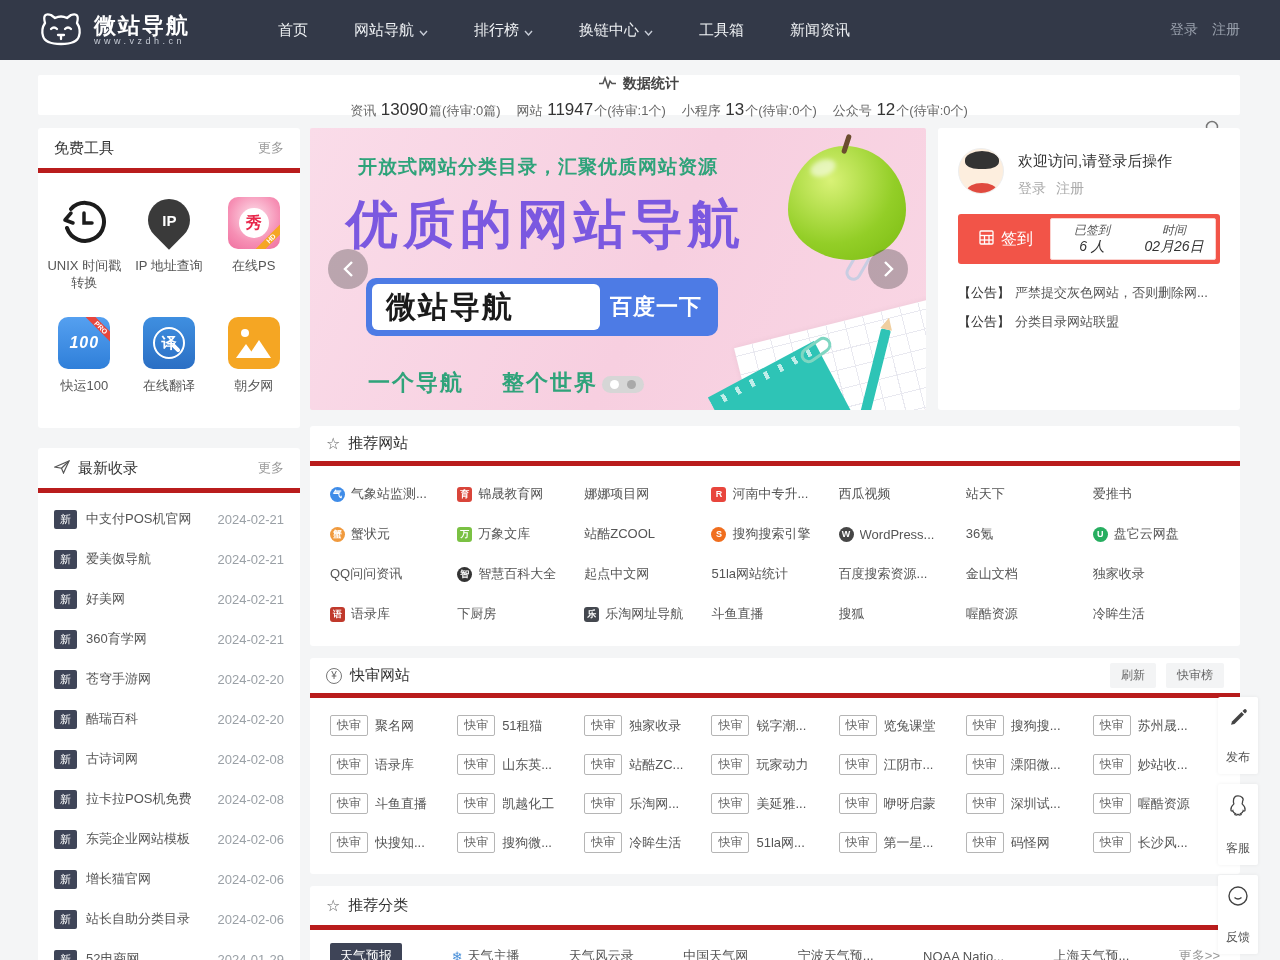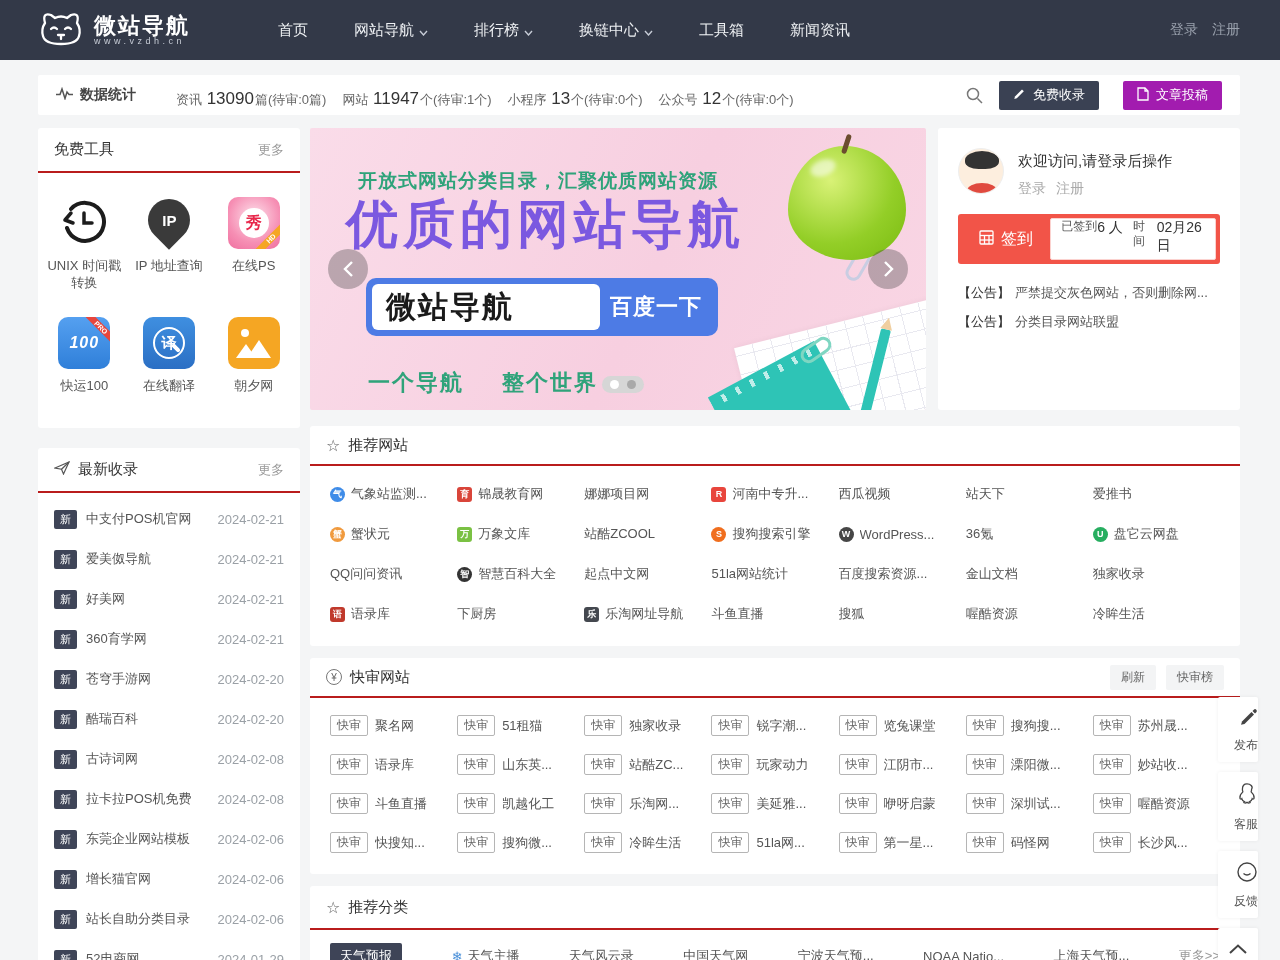--- a/index.html
+++ b/index.html
@@ -13,35 +13,35 @@
   .logo-txt{display:flex;flex-direction:column;line-height:1;}
   .logo-title{font-size:22px;font-weight:bold;letter-spacing:2px;}
   .logo-sub{font-size:9px;letter-spacing:3.5px;color:#c7ccd6;margin-top:0;}
   .nav-menu{display:flex;margin-left:88px;gap:46px;font-size:15px;color:#eef0f3;}
   .nav-item{display:flex;align-items:center;gap:5px;cursor:pointer;white-space:nowrap;}
   .nav-auth{margin-left:auto;display:flex;gap:14px;font-size:14px;color:#9aa1ad;}
   .nav-auth span{cursor:pointer;}
 
   
   .statsbar{position:absolute;left:38px;top:75px;width:1202px;height:40px;background:#fff;border-radius:2px;
-            display:flex;align-items:center;padding:0 18px;}
+            display:flex;align-items:center;padding:0 18px;flex-direction:column;}
   .stats-title{display:flex;align-items:center;gap:7px;font-size:14px;font-weight:bold;color:#444;}
   .stats{display:flex;gap:16px;margin-left:40px;align-items:center;font-size:13px;color:#666;}
   .stat{white-space:nowrap;margin-top:7px;}
   .stat b{font-size:17px;color:#333;font-weight:normal;margin:0 1px;}
   .sb-search{margin-left:auto;cursor:pointer;display:flex;align-items:center;}
   .btn{height:29px;display:flex;align-items:center;gap:7px;padding:0 14px;font-size:13px;color:#fff;border-radius:2px;cursor:pointer;white-space:nowrap;}
   .btn-dark{background:#3a4153;margin-left:16px;}
   .btn-green{background:#a21caf;margin-left:24px;}
 
   
   .left-col{position:absolute;left:38px;top:128px;width:262px;}
   .main-col{position:absolute;left:310px;top:128px;width:930px;}
   .card{background:#fff;border-radius:3px;}
-  .card-head{height:45px;display:flex;align-items:center;padding:0 16px;border-bottom:2px solid #b91c1c;
+  .card-head{height:45px;display:flex;align-items:center;padding:0 16px;border-bottom:5px solid #b91c1c;
              font-size:15px;color:#333;gap:8px;}
   .more{margin-left:auto;font-size:13px;color:#999;cursor:pointer;}
 
   
   .tools-card{height:300px;margin-bottom:20px;overflow:hidden;}
   .tools-grid{display:grid;grid-template-columns:repeat(3,1fr);padding:24px 4px 0;row-gap:26px;justify-items:center;}
   .tool{display:flex;flex-direction:column;align-items:center;width:82px;text-align:center;cursor:pointer;}
   .tool-label{font-size:13px;color:#555;margin-top:8px;line-height:17px;}
   .tool-ic{width:52px;height:52px;border-radius:10px;position:relative;display:flex;align-items:center;justify-content:center;overflow:hidden;flex:none;}
   .tool-ic--unix-clock{background:transparent;overflow:visible;}
@@ -71,21 +71,21 @@
   .newest-list{padding:6px 16px 0;}
   .nl-item{height:40px;display:flex;align-items:center;gap:9px;cursor:pointer;}
   .badge-new{background:#3e4457;color:#fff;font-size:11px;padding:2px 6px;border-radius:2px;flex:none;}
   .nl-name{font-size:13px;color:#555;white-space:nowrap;overflow:hidden;text-overflow:ellipsis;flex:1;}
   .nl-date{font-size:13px;color:#9aa0a6;flex:none;}
 
   
   .hero-row{display:flex;gap:12px;margin-bottom:16px;}
   .carousel{width:616px;height:282px;position:relative;border-radius:2px;overflow:hidden;cursor:pointer;
             background:linear-gradient(115deg,#fadce9 0%,#f7cfe0 55%,#f9d6e4 100%);}
-  .banner-tagline{position:absolute;left:48px;top:40px;color:#2fa37a;font-size:19px;font-weight:bold;letter-spacing:1px;}
+  .banner-tagline{position:absolute;left:48px;top:26px;color:#2fa37a;font-size:19px;font-weight:bold;letter-spacing:1px;}
   .banner-title{position:absolute;left:36px;top:62px;color:#7b58e0;font-size:52px;font-weight:bold;letter-spacing:5px;}
   .baidu-bar{position:absolute;left:56px;top:150px;width:352px;height:58px;background:#4d7be5;border-radius:10px;padding:6px;display:flex;}
   .baidu-input{flex:1;background:#fff;border-radius:6px;display:flex;align-items:center;padding-left:14px;
                font-size:30px;font-weight:bold;color:#1a1a1a;letter-spacing:2px;}
   .baidu-btn{width:112px;display:flex;align-items:center;justify-content:center;color:#fff;font-size:22px;font-weight:bold;letter-spacing:1px;}
   .banner-slogan{position:absolute;left:58px;top:240px;display:flex;gap:38px;color:#2fa37a;font-size:22px;font-weight:bold;letter-spacing:2px;}
   .dots{position:absolute;left:292px;top:248px;width:42px;height:17px;background:#d6d6d6;border-radius:9px;
         display:flex;align-items:center;justify-content:space-around;padding:0 4px;cursor:pointer;}
   .dot{width:9px;height:9px;border-radius:50%;}
   .dot-on{background:#fff;}
@@ -116,21 +116,21 @@
   .w-top{display:flex;gap:14px;align-items:flex-start;}
   .avatar{width:46px;height:46px;border-radius:50%;background:#fdeede;position:relative;overflow:hidden;border:1px solid #eee;flex:none;}
   .avatar::before{content:"";position:absolute;left:6px;top:2px;width:34px;height:18px;background:#333;border-radius:50% 50% 40% 40%;}
   .avatar::after{content:"";position:absolute;left:8px;bottom:-6px;width:30px;height:16px;background:#e04a3f;border-radius:50% 50% 0 0;}
   .w-greet{font-size:15px;color:#333;margin-top:4px;}
   .w-links{display:flex;gap:10px;font-size:14px;color:#aaa;margin-top:9px;}
   .w-links span{cursor:pointer;}
   .signin-bar{margin-top:16px;height:50px;background:#f25448;border-radius:3px;display:flex;align-items:center;padding:4px;cursor:pointer;}
   .signin-btn{width:88px;display:flex;align-items:center;justify-content:center;gap:7px;color:#fff;font-size:16px;}
   .signin-info{flex:1;height:42px;background:#fff;border:1px solid #fbd2cf;border-radius:2px;display:flex;}
-  .si-col{flex:1;display:flex;flex-direction:row;align-items:flex-start;justify-content:center;line-height:1.25;}
+  .si-col{flex:1;display:flex;flex-direction:column;align-items:center;justify-content:center;line-height:1.25;font-style:italic;}
   .si-label{font-size:12px;color:#555;}
   .si-val{font-size:14px;color:#333;}
   .announce{margin-top:14px;}
   .ann-row{display:flex;gap:5px;font-size:13px;color:#555;line-height:29px;white-space:nowrap;overflow:hidden;cursor:pointer;}
   .ann-tag{color:#333;flex:none;}
   .ann-text{overflow:hidden;text-overflow:ellipsis;}
 
   
   .wide-card{margin-bottom:12px;overflow:hidden;}
   .icon-star{font-size:16px;color:#666;}
@@ -150,21 +150,21 @@
   .fr-badge{border:1px solid #b5b5b5;color:#666;font-size:12px;padding:1px 6px;border-radius:2px;flex:none;}
   .fr-label{overflow:hidden;text-overflow:ellipsis;}
   .cat-row{display:flex;align-items:center;justify-content:space-between;padding:13px 20px;font-size:13px;color:#555;}
   .cat-item{display:flex;align-items:center;gap:5px;white-space:nowrap;cursor:pointer;}
   .cat-badge{background:#3e4457;color:#fff;padding:4px 10px;border-radius:2px;font-size:13px;cursor:pointer;}
   .cat-snow{color:#4a90d9;font-size:13px;}
   .cat-more{color:#999;cursor:pointer;}
 
   
   .rail{position:absolute;left:1218px;top:697px;width:40px;display:flex;flex-direction:column;gap:10px;}
-  .rail-btn{background:#fff;border-radius:2px;padding:10px 0 8px;display:flex;flex-direction:column;align-items:flex-end;gap:7px;
+  .rail-btn{background:#fff;border-radius:2px;padding:10px 0 8px;display:flex;flex-direction:column;align-items:center;gap:19px;
             font-size:12px;color:#555;cursor:pointer;box-shadow:0 0 4px rgba(0,0,0,.06);}
   .rail-top{background:#fff;border-radius:2px;height:42px;display:flex;align-items:center;justify-content:center;cursor:pointer;
             box-shadow:0 0 4px rgba(0,0,0,.06);}
 </style>
 </head>
 <body>
 
 <div class="navbar">
   <div class="logo">
     <span>

